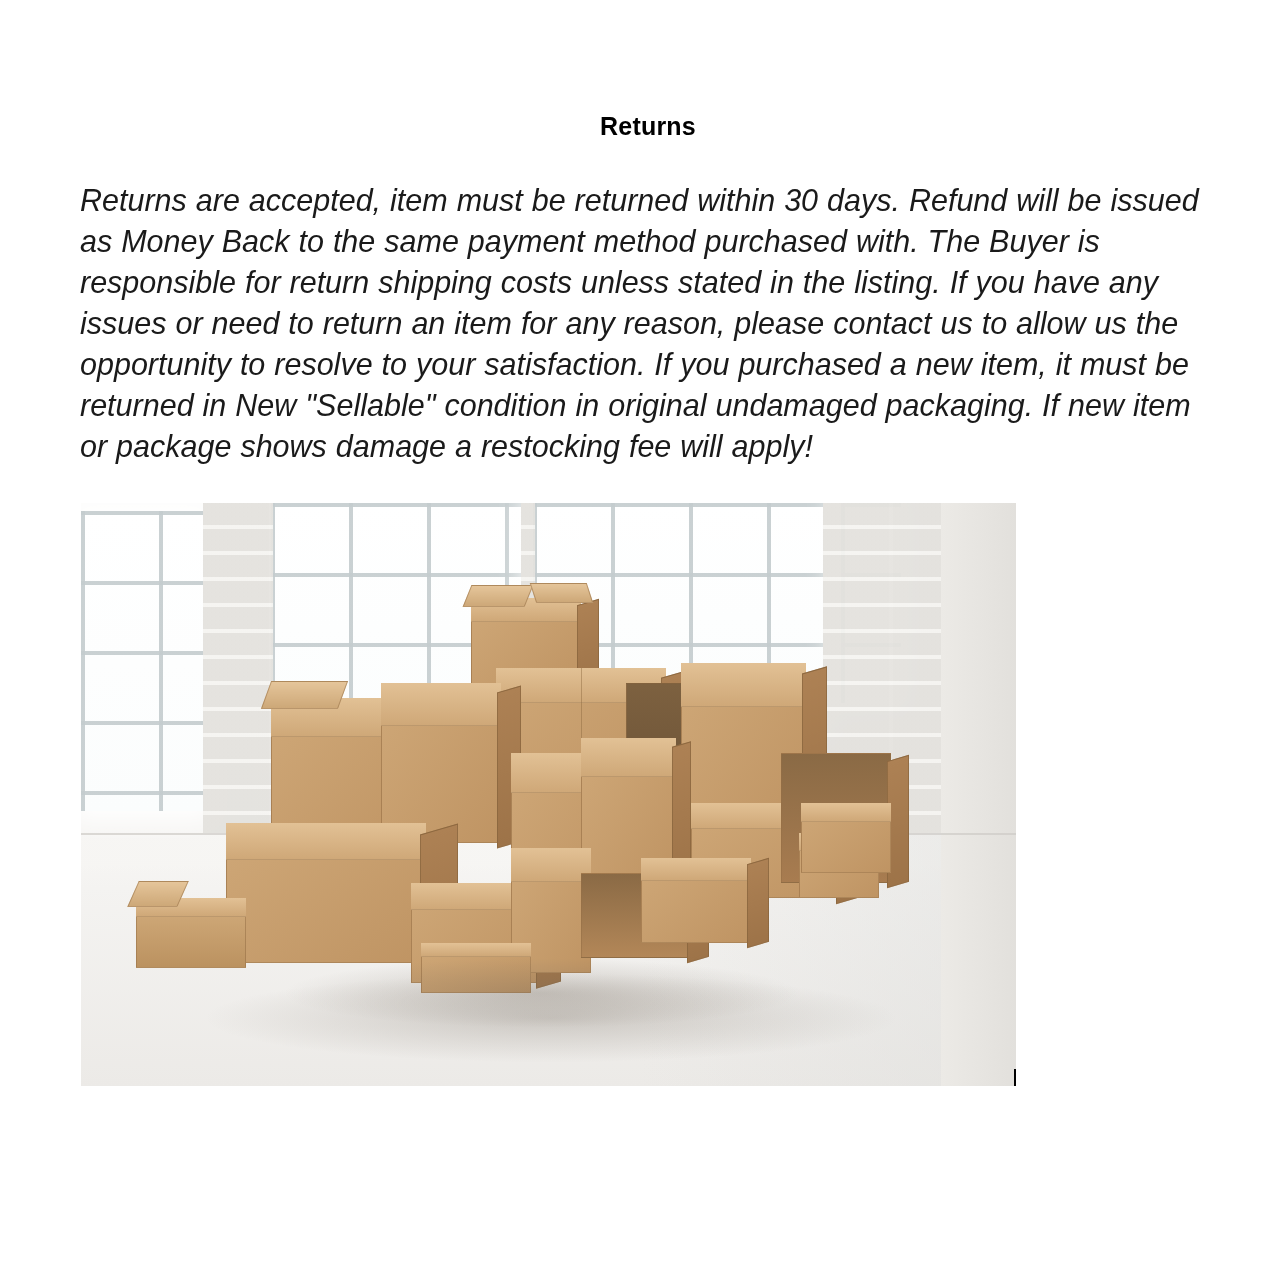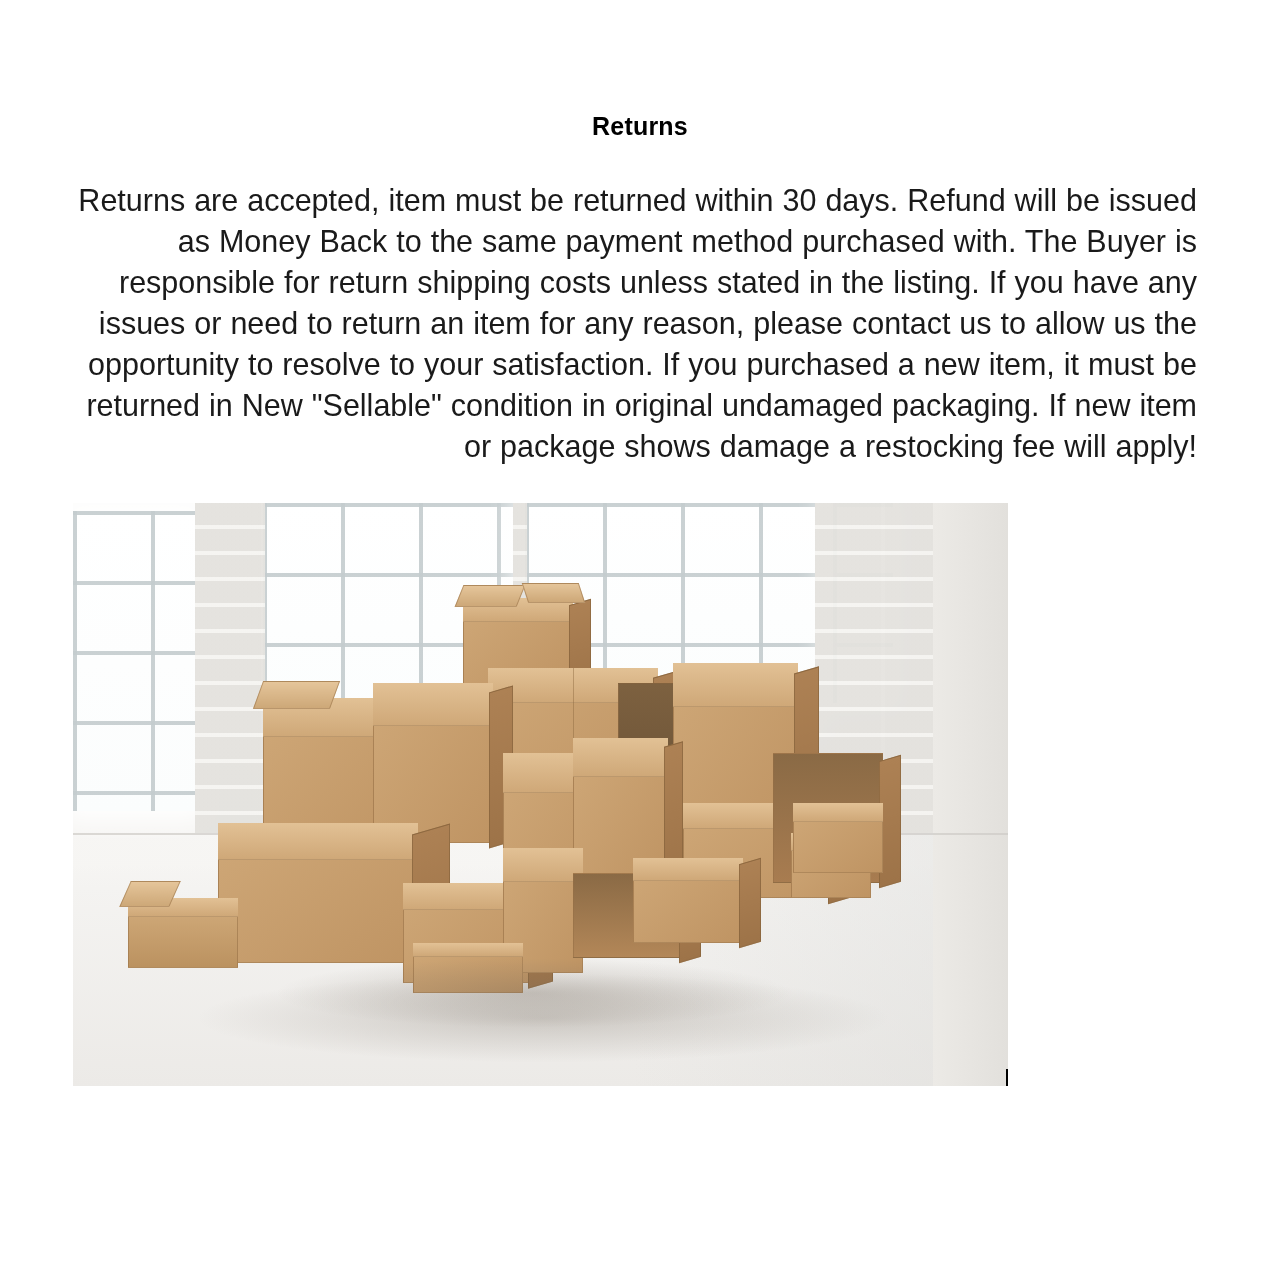--- a/index.html
+++ b/index.html
@@ -12,41 +12,43 @@
     height: 1280px;
     overflow: hidden;
     font-family: "Liberation Sans", sans-serif;
     color: #000000;
   }
   .page {
     position: relative;
     width: 1148px;
     height: 1280px;
     background: #ffffff;
+    margin-left: 8px;
   }
   .doc-title {
     position: absolute;
     top: 112px;
     left: 0;
     width: 1280px;
     text-align: center;
     font-size: 25px;
     font-weight: bold;
     letter-spacing: 0.2px;
   }
   .policy-body {
     position: absolute;
     top: 180px;
     left: 72px;
     width: 1125px;
     font-size: 30.5px;
     line-height: 41px;
     color: #1a1a1a;
-    text-align: right;
+    text-align: left;
     word-spacing: 0.5px;
+    font-style: italic;
   }
   .photo-frame {
     position: absolute;
     left: 73px;
     top: 503px;
     width: 935px;
     height: 583px;
     overflow: hidden;
     background: #f2f1ef;
   }

